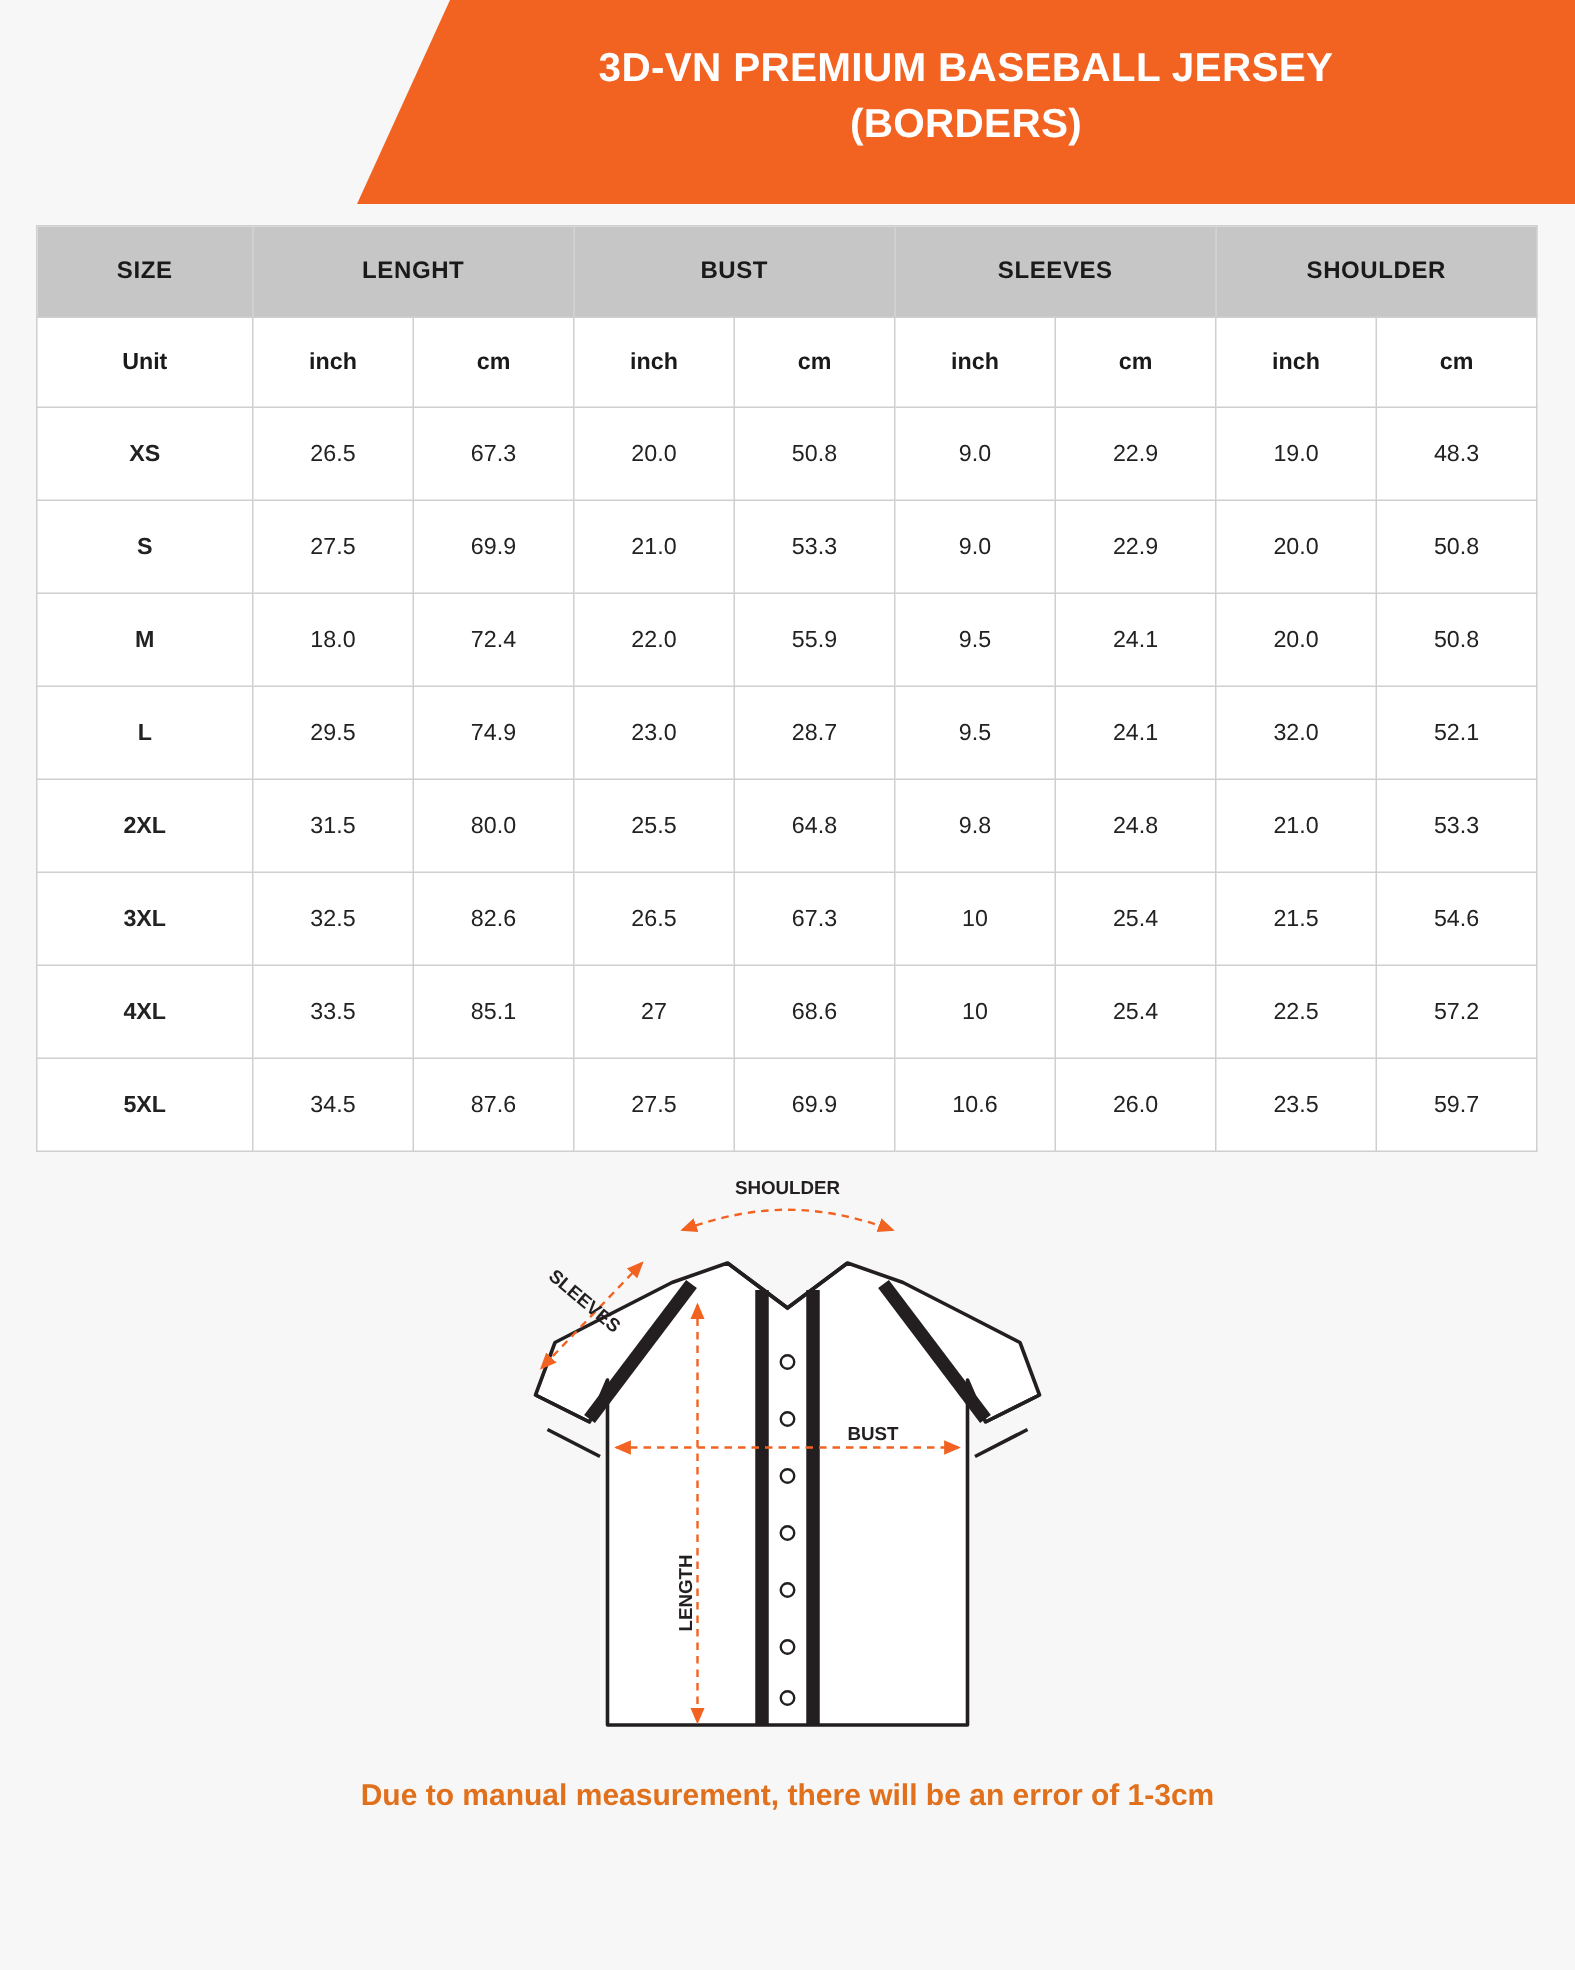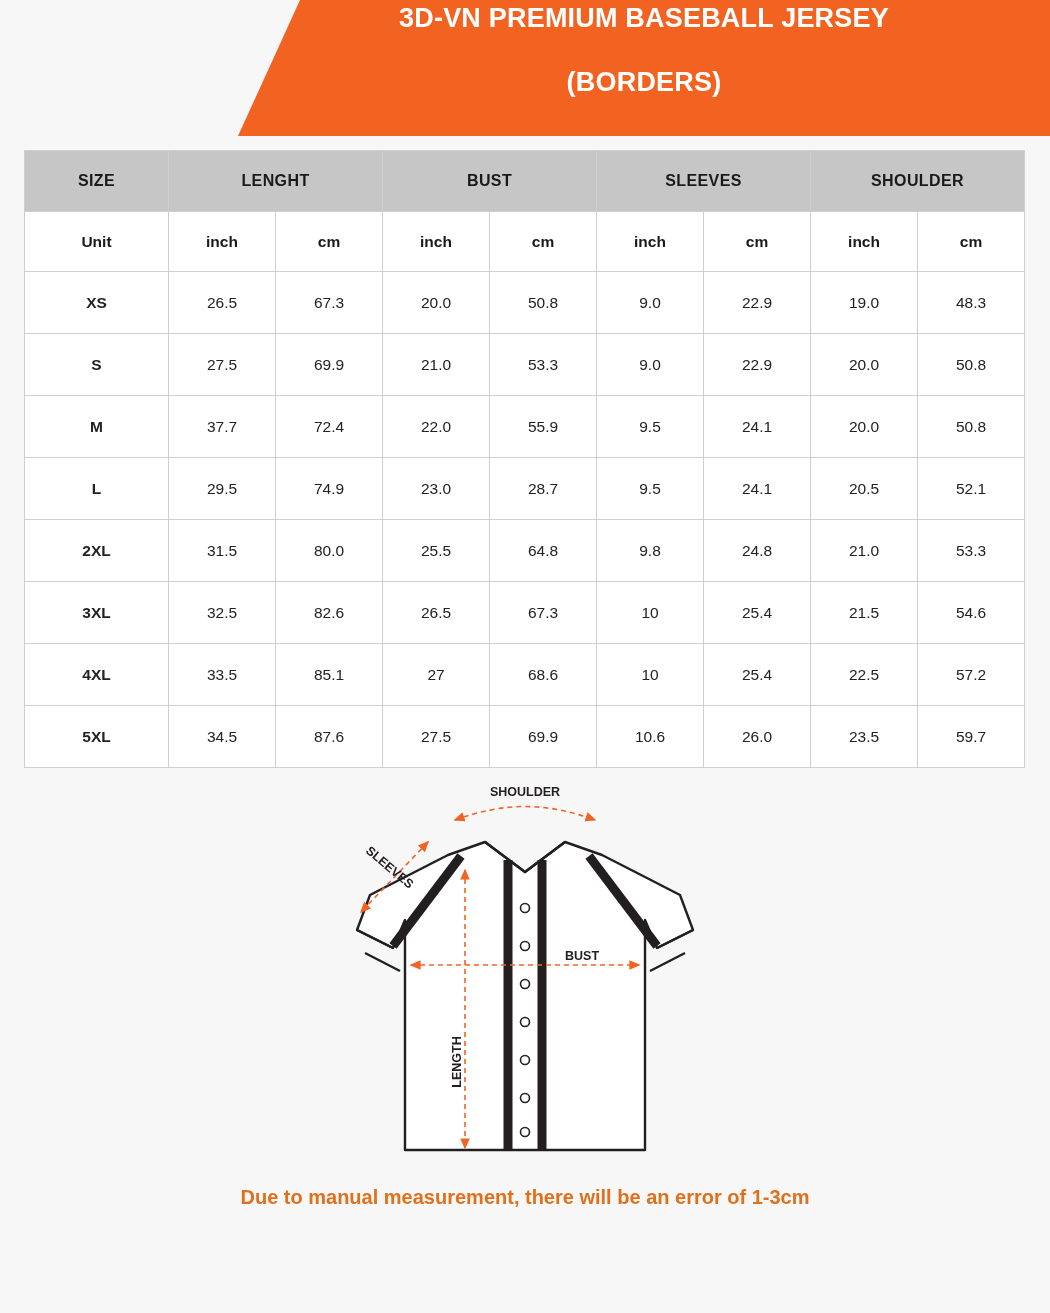--- a/index.html
+++ b/index.html
@@ -33,21 +33,21 @@
   }
   .header-title {
     position: absolute;
     top: 0;
     left: 238px;
     right: 0;
     height: 100px;
     display: flex;
     flex-direction: column;
     align-items: center;
-    justify-content: space-between;
+    justify-content: flex-end;
     color: #ffffff;
     font-size: 27px;
     font-weight: bold;
     line-height: 1.35;
     text-align: center;
     letter-spacing: 0.2px;
   }
 
   
   .table-wrap {
@@ -172,38 +172,38 @@
         <td>69.9</td>
         <td>21.0</td>
         <td>53.3</td>
         <td>9.0</td>
         <td>22.9</td>
         <td>20.0</td>
         <td>50.8</td>
       </tr>
       <tr>
         <td class="size-cell">M</td>
-        <td>37.7</td>
+        <td>18.0</td>
         <td>72.4</td>
         <td>22.0</td>
         <td>55.9</td>
         <td>9.5</td>
         <td>24.1</td>
         <td>20.0</td>
         <td>50.8</td>
       </tr>
       <tr>
         <td class="size-cell">L</td>
         <td>29.5</td>
         <td>74.9</td>
         <td>23.0</td>
         <td>28.7</td>
         <td>9.5</td>
         <td>24.1</td>
-        <td>20.5</td>
+        <td>32.0</td>
         <td>52.1</td>
       </tr>
       <tr>
         <td class="size-cell">2XL</td>
         <td>31.5</td>
         <td>80.0</td>
         <td>25.5</td>
         <td>64.8</td>
         <td>9.8</td>
         <td>24.8</td>

